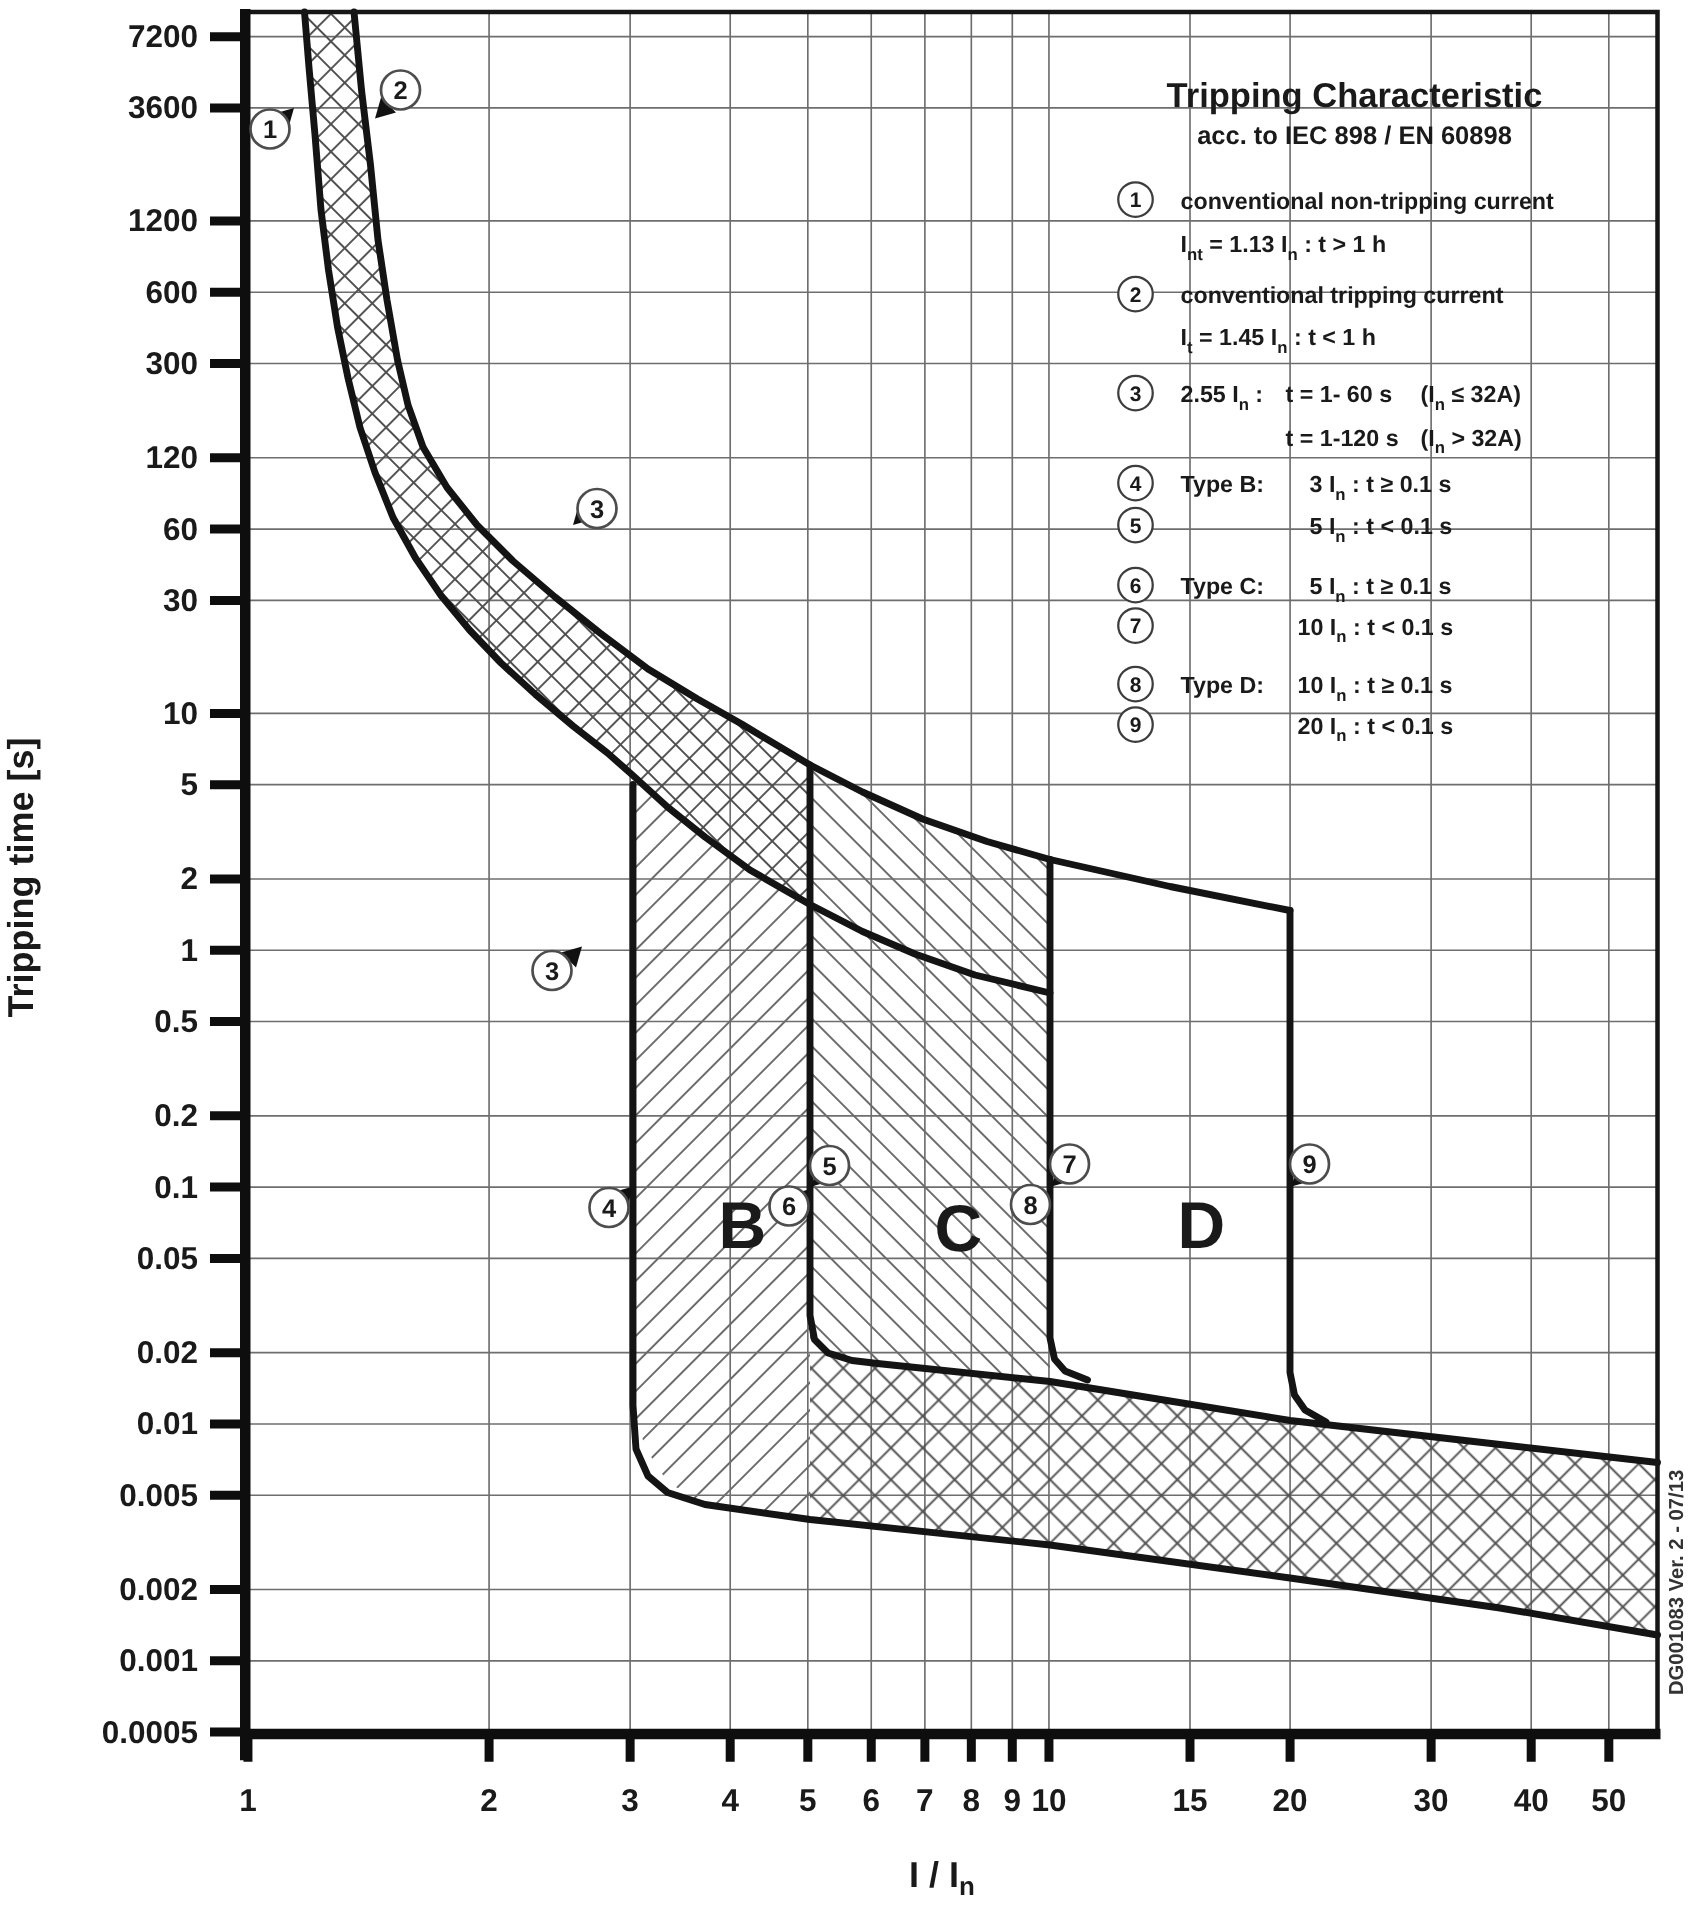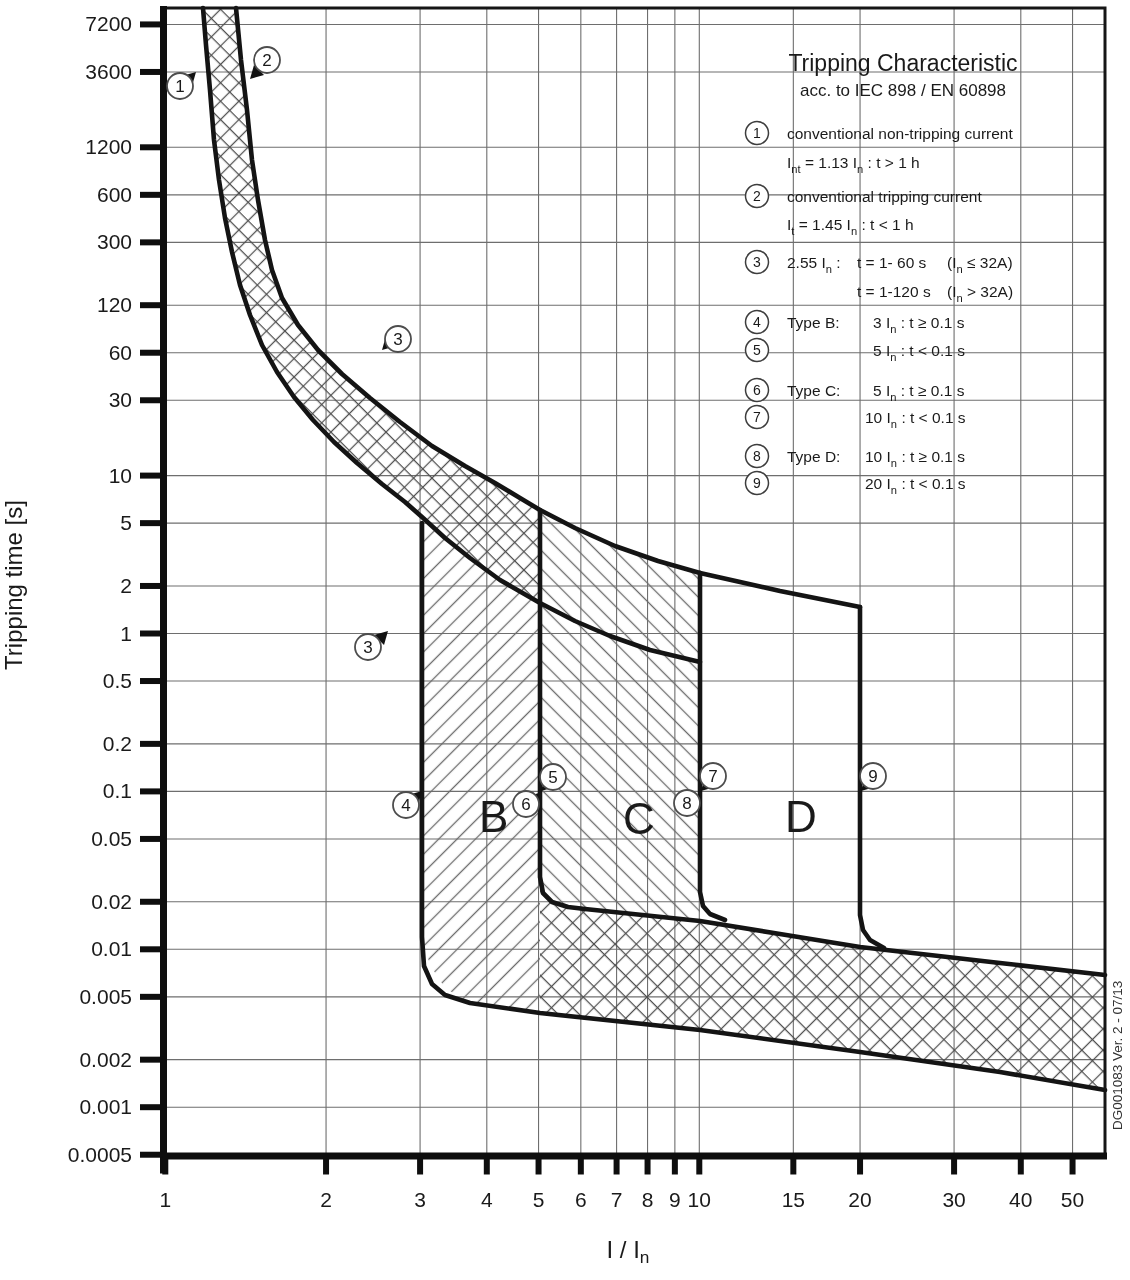--- a/index.html
+++ b/index.html
@@ -1,17 +1,17 @@
 <!DOCTYPE html>
 <html><head>
 <meta charset="utf-8">
 <style>
   html,body{margin:0;padding:0;background:#ffffff;}
   .page{position:relative;width:1130px;height:1280px;background:#fff;overflow:hidden;
-        font-family:"Liberation Sans", sans-serif;}
+        font-family:"Liberation Sans", sans-serif;font-weight:bold;}
   svg{position:absolute;left:0;top:0;}
   text{fill:#1a1a1a;}
   .grid{stroke:#6e6e6e;stroke-width:1.1;}
   .curve{fill:none;stroke:#141414;stroke-width:4.6;stroke-linejoin:round;stroke-linecap:round;}
   .frame{fill:none;stroke:#161616;stroke-width:3;}
   .spine{stroke:#0e0e0e;stroke-width:7;}
   .tick{stroke:#0e0e0e;stroke-width:6;}
   .ticklabel{font-size:21px;}
   .xticklabel{font-size:21px;text-anchor:middle;}
   .axis-title{font-size:24px;}

